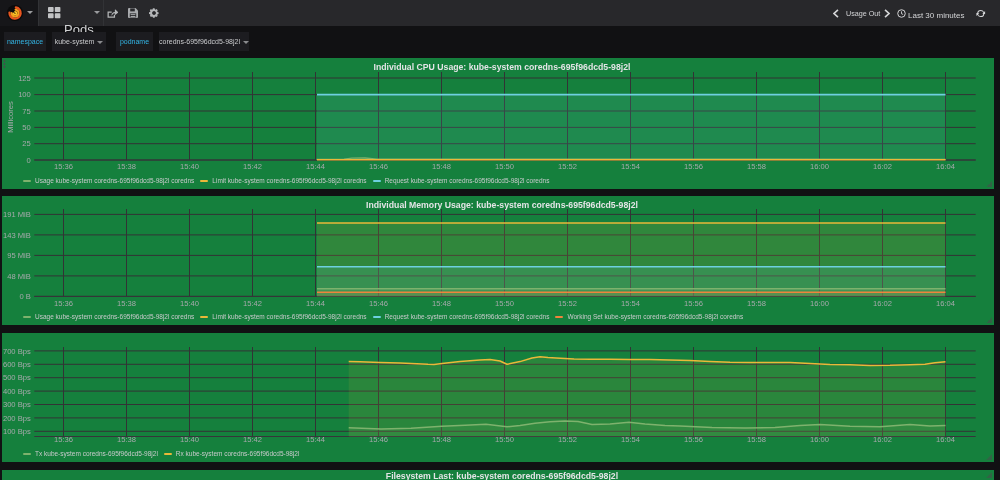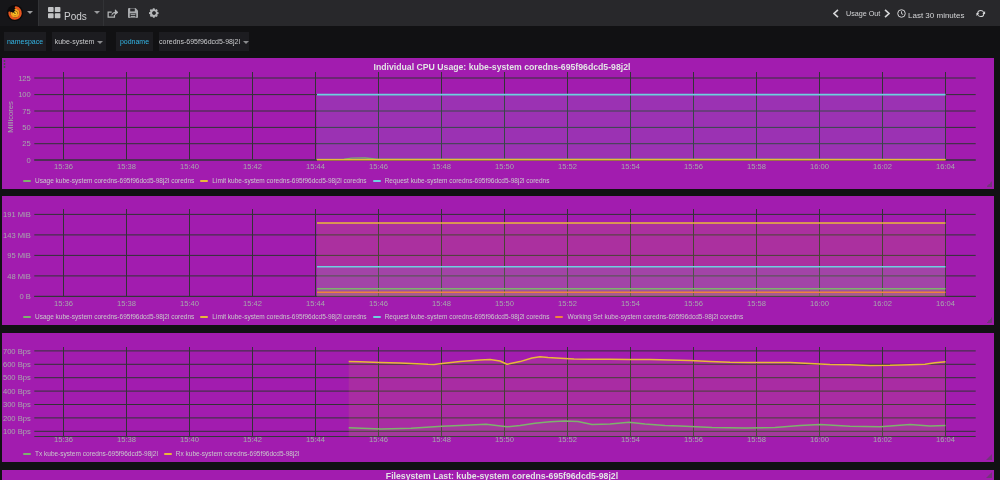--- a/index.html
+++ b/index.html
@@ -1,16 +1,16 @@
 <!DOCTYPE html>
 <html><head><meta charset="utf-8"><style>
 *{margin:0;padding:0;box-sizing:border-box}
 html,body{width:1000px;height:480px;overflow:hidden;background:#111113;font-family:"Liberation Sans",sans-serif}
 .abs{position:absolute}
-.panel{position:absolute;left:2px;width:992px;background:#a21caf}
+.panel{position:absolute;left:2px;width:992px;background:#15803d}
 .panel:after{content:"";position:absolute;right:2px;bottom:2px;width:6px;height:6px;background:linear-gradient(135deg,transparent 50%,#4a4b4e 50%);opacity:.55;clip-path:polygon(100% 0,100% 100%,0 100%)}
 .ptitle{position:absolute;left:4px;width:100%;text-align:center;font-size:8.7px;font-weight:bold;color:#e3e4e6;letter-spacing:0}
 .ax{font-size:7.6px;fill:#a7a9ac;font-family:"Liberation Sans",sans-serif}
 .leg{position:absolute;left:21px;right:4px;height:10px;line-height:10px;font-size:6.5px;color:#c9cacc;white-space:nowrap}
 .li{margin-right:6px}
 .ld{display:inline-block;width:8px;height:2px;border-radius:1px;vertical-align:middle;margin-right:4px;margin-top:-1px}
 .caret{display:inline-block;width:0;height:0;border-left:3px solid transparent;border-right:3px solid transparent;border-top:3.5px solid #c9cacc;vertical-align:middle}
 </style></head><body>
 <div class="abs" style="left:0;top:0;width:1000px;height:26px;background:#28282b"></div>
 <div class="abs" style="left:0;top:0;width:38px;height:26px;background:#161619"></div>
@@ -24,21 +24,21 @@
 <path d="M10 8.7 A1.6 1.6 0 1 1 8.4 10.3" stroke="#fdc726" stroke-width="1.9"></path>
 </g>
   </svg>
 <span class="caret abs" style="left:27px;top:11px;border-top-color:#9a9b9e"></span>
 <svg class="abs" style="left:48px;top:7px" width="13" height="12" viewBox="0 0 13 12" fill="#c2c3c5">
 <rect x="0" y="0" width="5.6" height="5" rx="0.8"></rect>
     <rect x="6.8" y="0" width="5.6" height="5" rx="0.8"></rect>
 <rect x="0" y="6.2" width="5.6" height="5" rx="0.8"></rect>
     <rect x="6.8" y="6.2" width="5.6" height="5" rx="0.8"></rect>
   </svg>
-<div class="abs" style="left:64px;top:11px;font-size:10px;color:#cfd0d2">Pods</div>
+<div class="abs" style="left:64px;top:22px;font-size:13px;color:#cfd0d2">Pods</div>
 <span class="caret abs" style="left:94px;top:11px;border-top-color:#9a9b9e"></span>
 <svg class="abs" style="left:107px;top:8px" width="11" height="10" viewBox="0 0 21 19">
 <path d="M1 6.5 h8 v2.4 H3.4 V16 H13 v-3 l2.4 0 V18.4 H1 Z" fill="#b4b6b8"></path>
 <path d="M8.6 13.5 q0.4 -5.6 6.4 -6 V3.4 q0 -1.1 1.1 -0.6 L21 7.6 q0.8 0.6 0 1.2 L16.1 13 q-1.1 0.5 -1.1 -0.6 V10 q-4.2 0.1 -5.2 3.6 q-0.5 1.1 -1.2 0 Z" fill="#b4b6b8"></path>
   </svg>
 <svg class="abs" style="left:128px;top:8px" width="10" height="10" viewBox="0 0 10 10">
 <path d="M0 1 a1 1 0 0 1 1-1 H7.5 L10 2.5 V9 a1 1 0 0 1 -1 1 H1 a1 1 0 0 1 -1 -1 Z" fill="#a8aaad"></path>
 <rect x="2.2" y="0.4" width="4.6" height="3" fill="#28282b"></rect>
 <rect x="1.8" y="5.4" width="6.4" height="4" fill="#28282b"></rect>
 <rect x="2.6" y="6.2" width="4.8" height="0.9" fill="#b4b6b8"></rect>
@@ -123,20 +123,21 @@
 <text x="691.5" y="111.3" text-anchor="middle" class="ax">15:56</text>
 <text x="754.5" y="111.3" text-anchor="middle" class="ax">15:58</text>
 <text x="817.5" y="111.3" text-anchor="middle" class="ax">16:00</text>
 <text x="880.5" y="111.3" text-anchor="middle" class="ax">16:02</text>
 <text x="943.5" y="111.3" text-anchor="middle" class="ax">16:04</text>
 <text x="11" y="59" class="ax" text-anchor="middle" transform="rotate(-90 11 59)" font-size="7px">Millicores</text>
 </svg>
 <div class="leg" style="top:118px"><span class="li"><span class="ld" style="background:#7EB26D"></span>Usage kube-system coredns-695f96dcd5-98j2l coredns</span><span class="li"><span class="ld" style="background:#EAB839"></span>Limit kube-system coredns-695f96dcd5-98j2l coredns</span><span class="li"><span class="ld" style="background:#6ED0E0"></span>Request kube-system coredns-695f96dcd5-98j2l coredns</span></div>
 </div>
 <div class="panel" style="top:196px;height:129px">
+<div class="ptitle" style="top:4px">Individual Memory Usage: kube-system coredns-695f96dcd5-98j2l</div>
 <svg width="992" height="129" style="position:absolute;left:0;top:0">
 <line x1="32.3" y1="18.4" x2="973.7" y2="18.4" stroke="#323335" stroke-width="1"></line>
 <line x1="32.3" y1="38.9" x2="973.7" y2="38.9" stroke="#323335" stroke-width="1"></line>
 <line x1="32.3" y1="59.4" x2="973.7" y2="59.4" stroke="#323335" stroke-width="1"></line>
 <line x1="32.3" y1="79.9" x2="973.7" y2="79.9" stroke="#323335" stroke-width="1"></line>
 <line x1="32.3" y1="100.4" x2="973.7" y2="100.4" stroke="#323335" stroke-width="1"></line>
 <line x1="61.5" y1="13" x2="61.5" y2="100.39999999999998" stroke="#323335" stroke-width="1"></line>
 <line x1="124.5" y1="13" x2="124.5" y2="100.39999999999998" stroke="#323335" stroke-width="1"></line>
 <line x1="187.5" y1="13" x2="187.5" y2="100.39999999999998" stroke="#323335" stroke-width="1"></line>
 <line x1="250.5" y1="13" x2="250.5" y2="100.39999999999998" stroke="#323335" stroke-width="1"></line>

